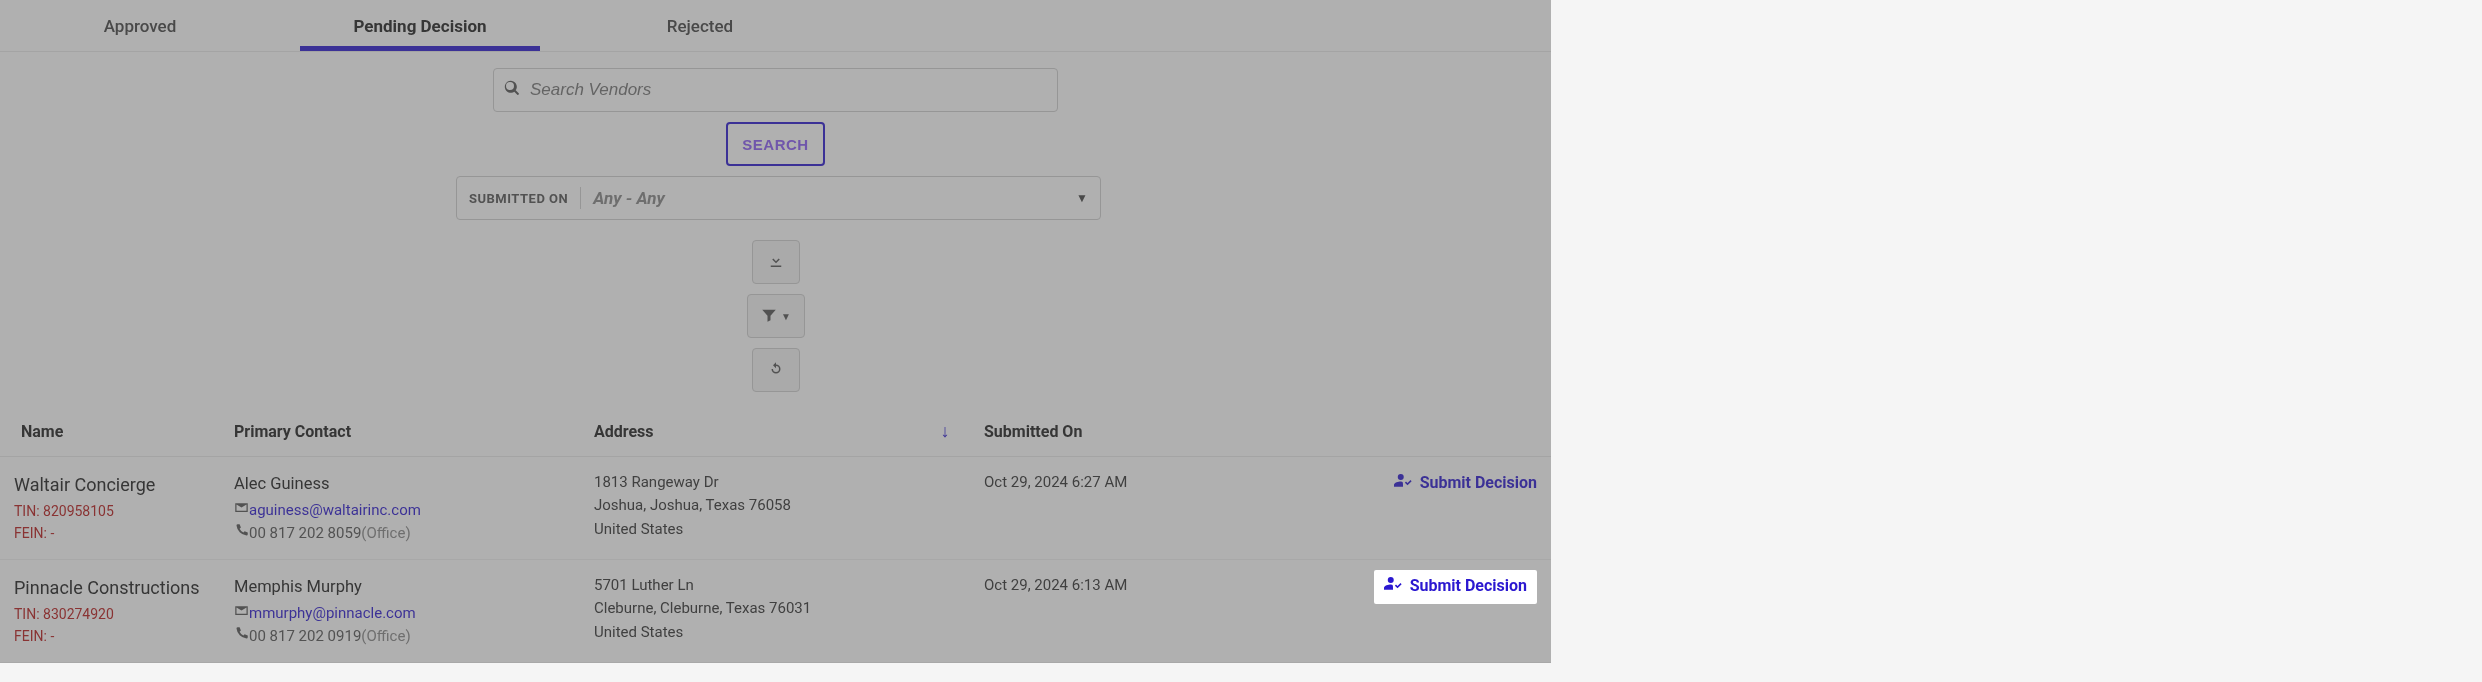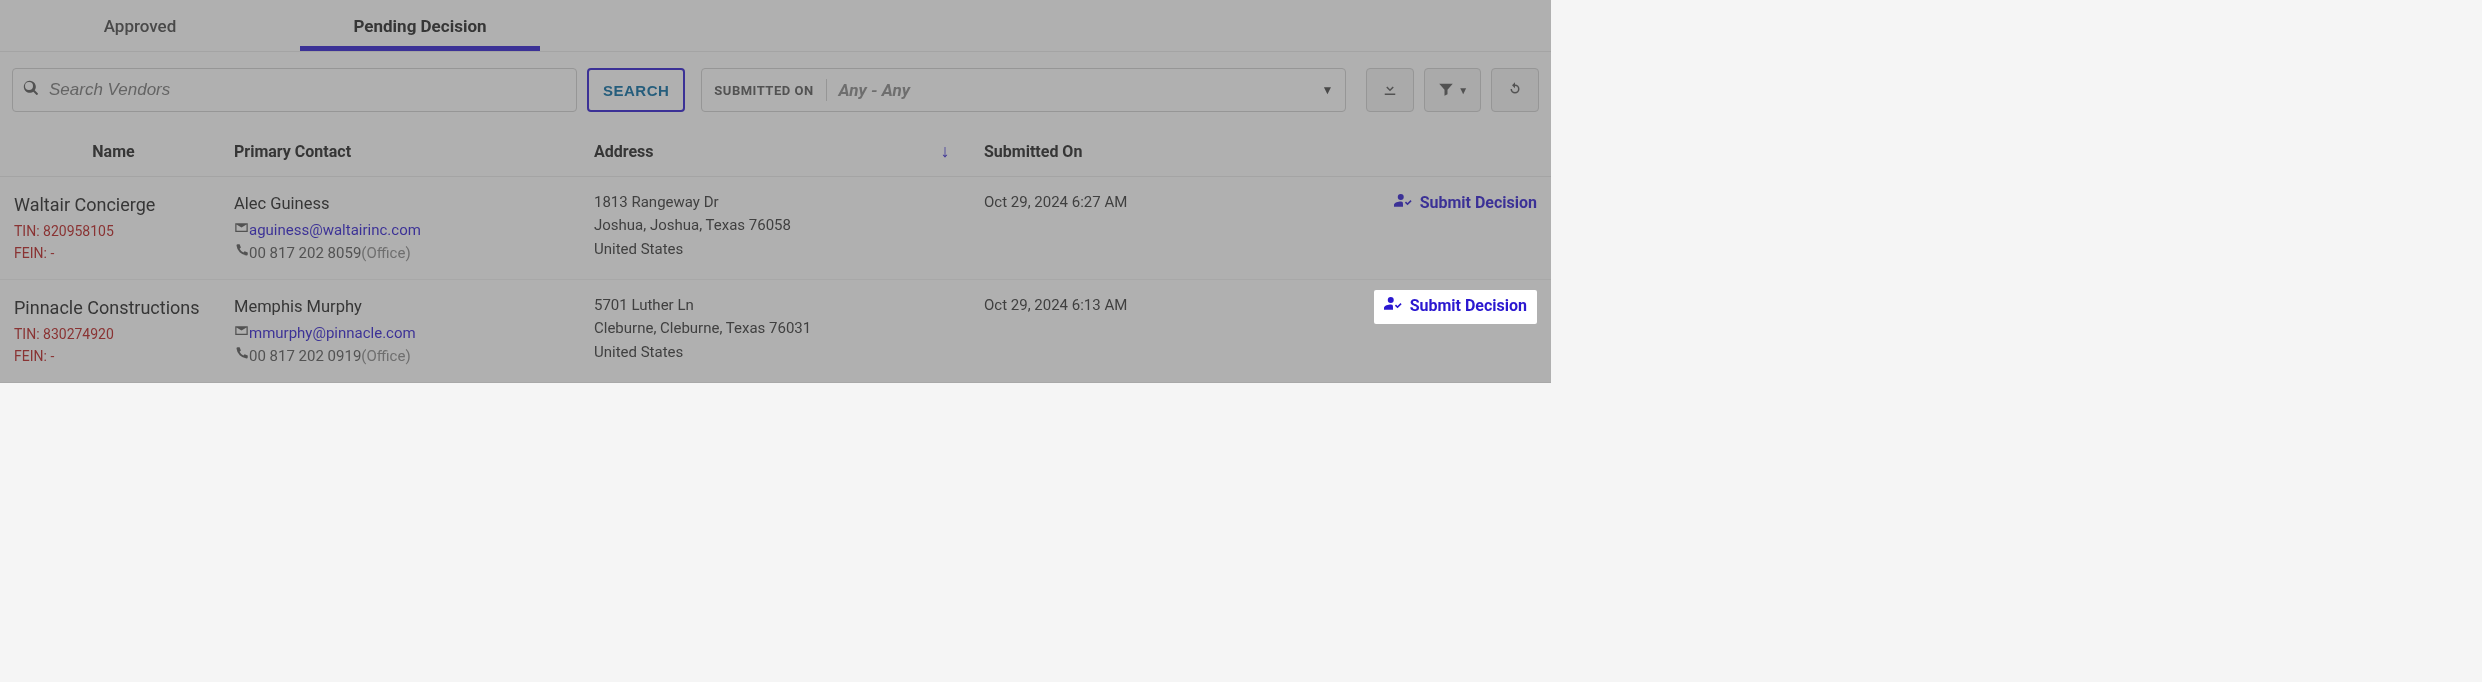--- a/index.html
+++ b/index.html
@@ -52,20 +52,21 @@
     height: 5px;
     background: #2b18d0;
   }
   
   .toolbar {
     display: flex;
     align-items: center;
     gap: 10px;
     padding: 16px 12px 14px 12px;
     background: #fff;
+    flex-direction: column;
   }
   .search-wrap {
     display: flex;
     align-items: center;
     flex: 0 0 auto;
     width: 565px;
     height: 44px;
     border: 1px solid #cfcfcf;
     border-radius: 4px;
     padding: 0 10px;
@@ -81,21 +82,21 @@
     font-size: 17px;
     font-style: italic;
     background: transparent;
   }
   .search-button {
     height: 44px;
     padding: 0 14px;
     border: 2px solid #2b18d0;
     border-radius: 4px;
     background: #fff;
-    color: #0369a1;
+    color: #8b5cf6;
     font-weight: 700;
     font-size: 15px;
     letter-spacing: 0.5px;
     cursor: pointer;
   }
   .submitted-filter {
     flex: 0 0 auto;
     width: 645px;
     height: 44px;
     border: 1px solid #cfcfcf;
@@ -151,21 +152,21 @@
     background: #fff;
   }
   table.vendors thead th {
     text-align: left;
     font-weight: 700;
     font-size: 16px;
     padding: 14px 14px;
     color: #222;
     border-bottom: 1px solid #eaeaea;
   }
-  table.vendors th.col-name { width: 220px; padding-left: 21px; text-align: center;}
+  table.vendors th.col-name { width: 220px; padding-left: 21px;}
   table.vendors th.col-contact { width: 360px; }
   table.vendors th.col-address { width: 340px; }
   table.vendors th.col-sort { width: 50px; text-align: center;}
   table.vendors th.col-sort .arrow { color: #2b18d0; font-size: 18px; }
   table.vendors th.col-submitted { width: 260px; }
   table.vendors th.col-action { }
   table.vendors tbody td {
     vertical-align: top;
     padding: 14px 14px;
     border-bottom: 1px solid #f0f0f0;
@@ -209,20 +210,23 @@
 <body>
 
 <div class="page">
 
   <div class="tabs">
     <div class="tab">
       <span>Approved</span>
     </div>
     <div class="tab active">
       <span>Pending Decision</span>
+    </div>
+    <div class="tab">
+      <span>Rejected</span>
     </div>
   </div>
 
   <div class="toolbar">
     <div class="search-wrap">
       <span class="icon">
         <svg viewBox="0 0 16 16" width="16" height="16">
             <path fill="currentColor" d="M11.7 10.3a6 6 0 1 0-1.4 1.4l3 3a1 1 0 0 0 1.4-1.4l-3-3zM2 6a4 4 0 1 1 8 0 4 4 0 0 1-8 0z"></path>
           </svg>
       </span>

